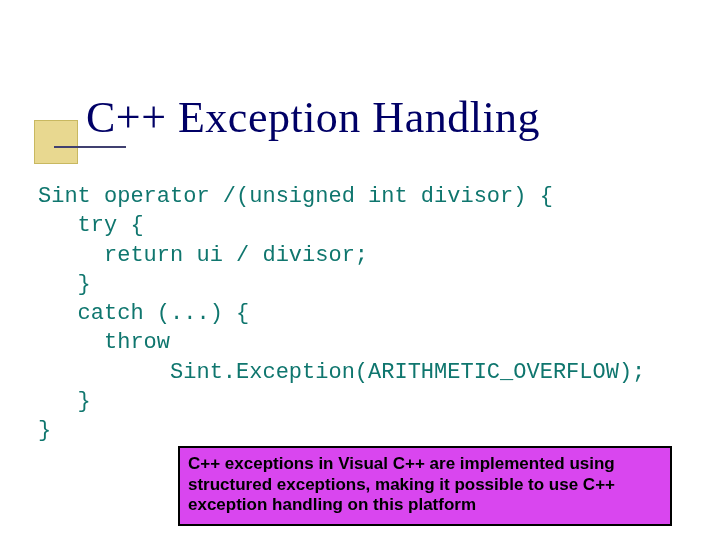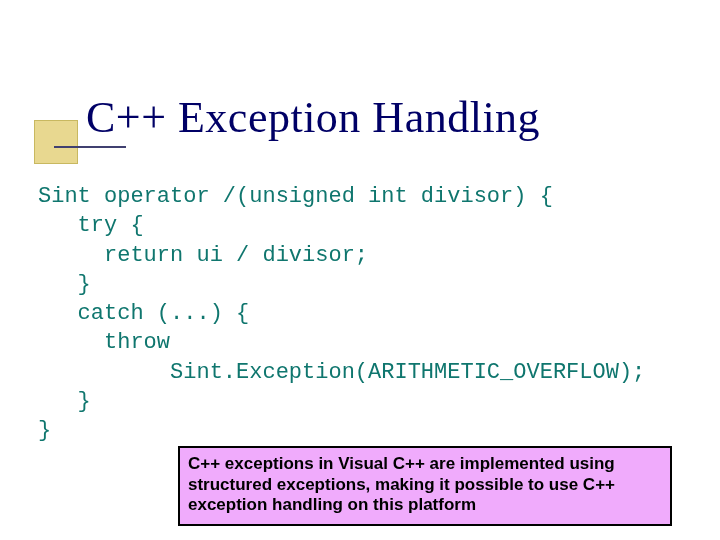--- a/index.html
+++ b/index.html
@@ -62,21 +62,21 @@
     color: #0f766e;
     white-space: pre;
     line-height: 1.33;
   }
   .note-box {
     position: absolute;
     left: 178px;
     top: 446px;
     width: 494px;
     border: 2px solid #000;
-    background: #f0abfc;
+    background: #d946ef;
     padding: 6px 8px 8px 8px;
     box-sizing: border-box;
   }
   .note-text {
     font-family: Arial, Helvetica, sans-serif;
     font-size: 17px;
     font-weight: bold;
     color: #000;
     line-height: 1.22;
   }

